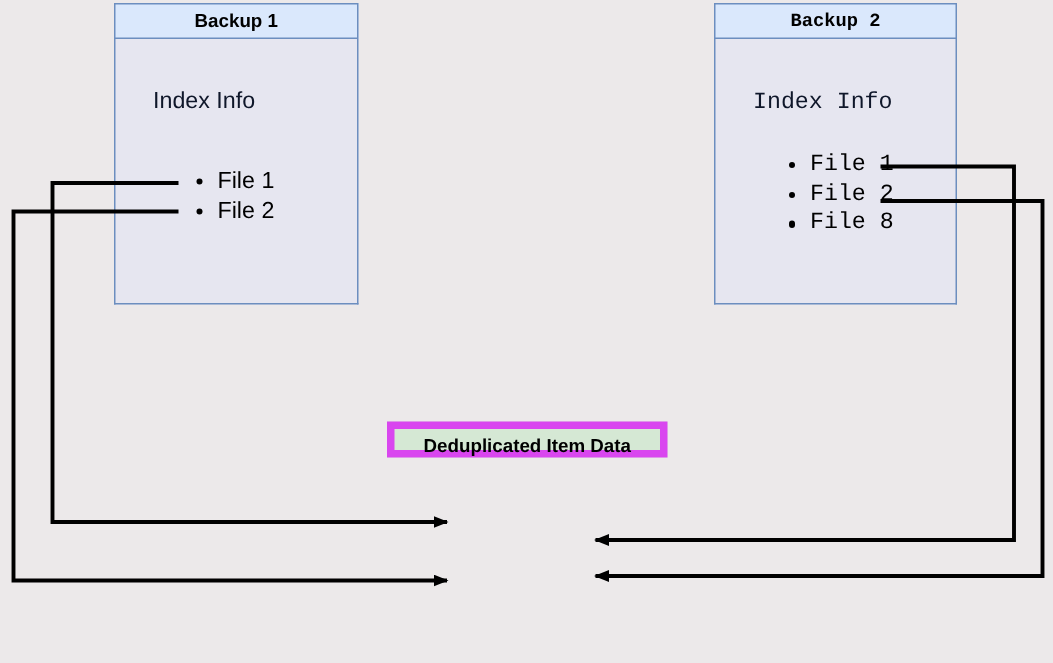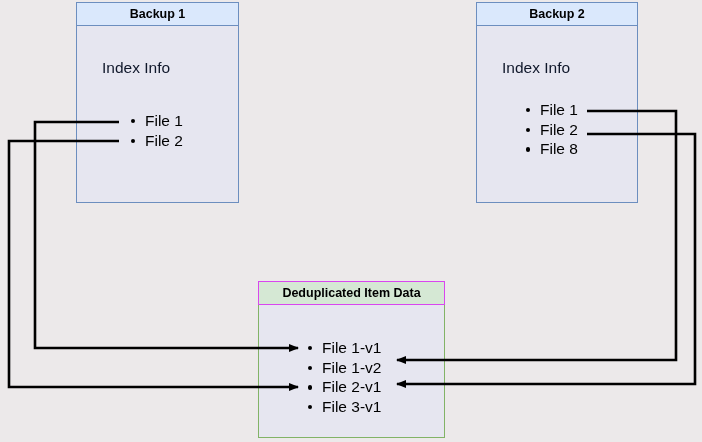--- a/index.html
+++ b/index.html
@@ -54,21 +54,21 @@
     border: 1px solid #6c8ebf;
   }
   .node-blue .bodybox {
     background: #e6e6f0;
     border: 1px solid #6c8ebf;
     border-top: none;
   }
   
   .node-green .titlebar {
     background: #d5e8d4;
-    border: 1px solid #d946ef;
+    border: 5px solid #d946ef;
   }
   .node-green .bodybox {
     background: #e6e6f0;
     border: 1px solid #82b366;
     border-top: none;
   }
   .index-label {
     position: absolute;
     font-size: 15.5px;
     color: #0f172a;
@@ -125,37 +125,29 @@
     <div class="titlebar">Backup 1</div>
     <div class="bodybox" style="height:177px;">
       <div class="index-label" style="left:25px; top:33px;">Index Info</div>
       <ul class="bullet-list" style="left:53px; top:85px;">
         <li>File 1</li>
         <li>File 2</li>
       </ul>
     </div>
   </div>
 
-  <div class="node node-blue" style="left:475px; top:2px; width:162px; height:201px;">
+  <div class="node node-blue" style="left:475px; top:2px; width:162px; height:201px;font-family:Liberation Mono, monospace;">
     <div class="titlebar">Backup 2</div>
     <div class="bodybox" style="height:177px;">
       <div class="index-label" style="left:25px; top:33px;">Index Info</div>
       <ul class="bullet-list" style="left:48px; top:74px;">
         <li>File 1</li>
         <li>File 2</li>
         <li>File 8</li>
       </ul>
     </div>
   </div>
 
   <div class="node node-green" style="left:257px; top:281px; width:187px; height:157px;">
     <div class="titlebar">Deduplicated Item Data</div>
-    <div class="bodybox" style="height:133px;">
-      <ul class="bullet-list" style="left:48px; top:33px;">
-        <li>File 1-v1</li>
-        <li>File 1-v2</li>
-        <li>File 2-v1</li>
-        <li>File 3-v1</li>
-      </ul>
-    </div>
   </div>
 
 </div>
 
 </body></html>

